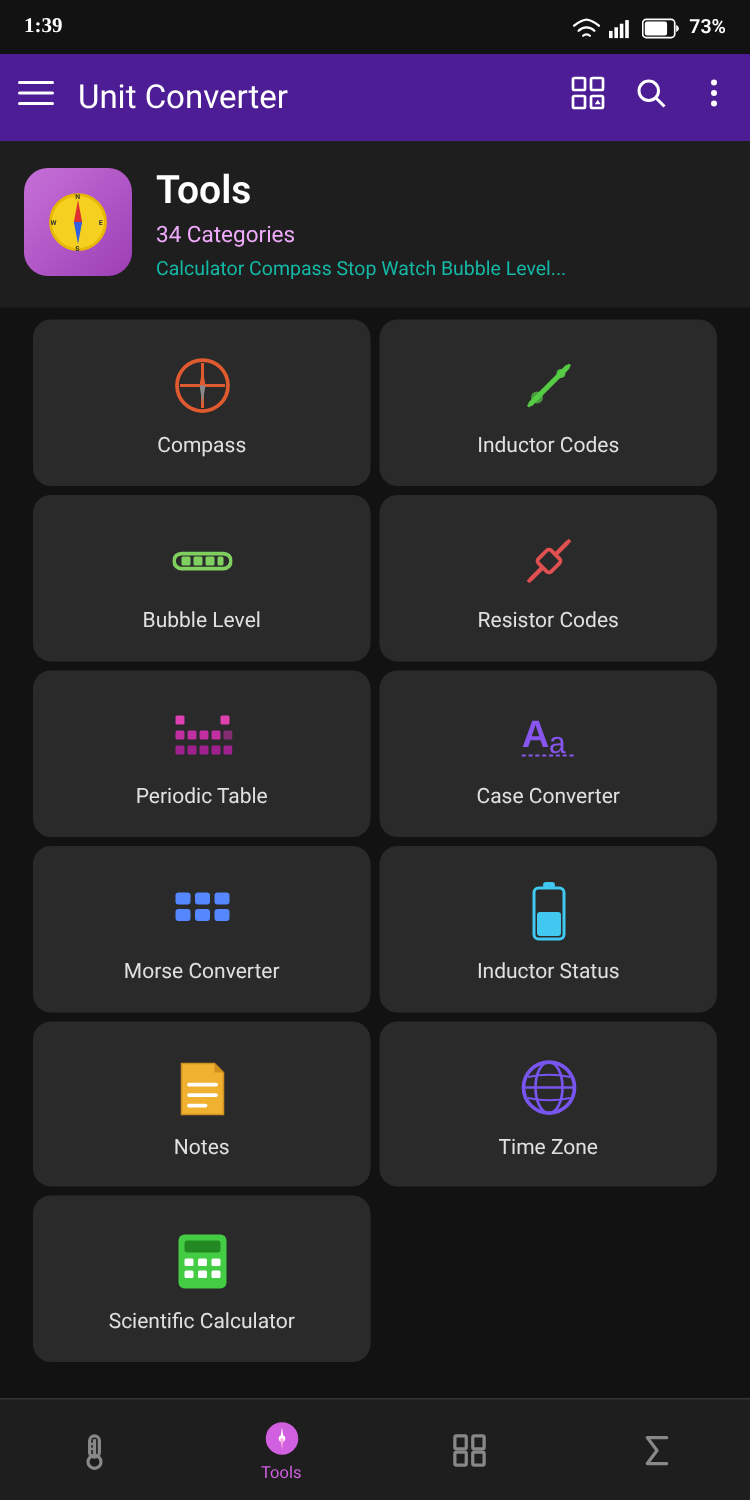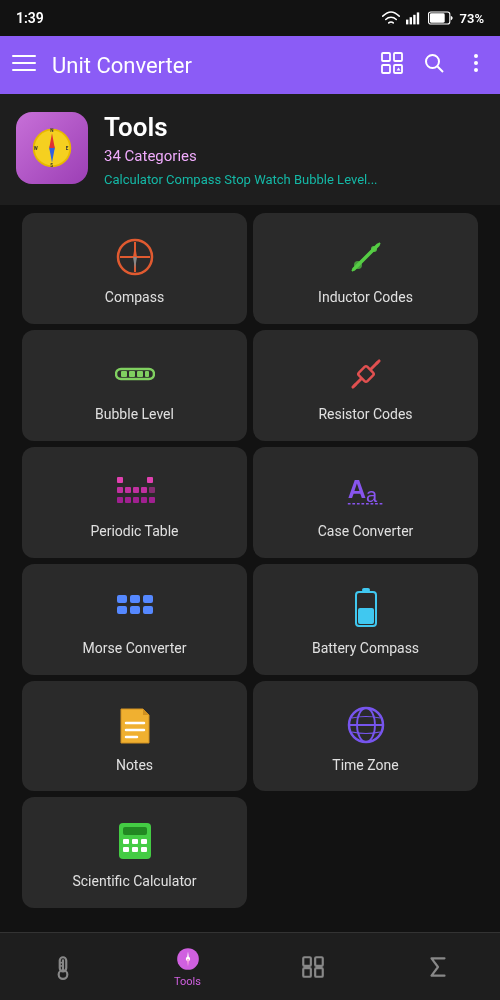--- a/index.html
+++ b/index.html
@@ -18,36 +18,37 @@
       display: flex;
       justify-content: space-between;
       align-items: center;
       padding: 8px 16px;
       height: 36px;
     }
     .status-time {
       font-size: 14px;
       font-weight: 600;
       color: #fff;
+      font-family: Liberation Serif, serif;
     }
     .status-icons {
       display: flex;
-      align-items: center;
+      align-items: flex-end;
       gap: 6px;
       font-size: 13px;
       color: #fff;
     }
 
     
     .app-bar {
       display: flex;
       align-items: center;
       padding: 0 12px;
       height: 58px;
-      background: #8b5cf6;
+      background: #4c1d95;
     }
     .app-bar-menu {
       font-size: 22px;
       color: #fff;
       margin-right: 16px;
       cursor: pointer;
     }
     .app-bar-title {
       flex: 1;
       font-size: 22px;
@@ -368,21 +369,21 @@
 
     <div class="tool-cell">
       <div class="tool-icon">
         <svg viewBox="0 0 24 40" width="24" height="40">
 
           <rect x="8" y="0" width="8" height="4" rx="2" fill="#40c8f0"></rect>
           <rect x="2" y="4" width="20" height="34" rx="3" stroke="#40c8f0" stroke-width="2" fill="none"></rect>
           <rect x="4" y="20" width="16" height="16" rx="2" fill="#40c8f0"></rect>
         </svg>
       </div>
-      <span class="tool-label">Battery Compass</span>
+      <span class="tool-label">Inductor Status</span>
     </div>
 
     <div class="tool-cell">
       <div class="tool-icon">
         <svg viewBox="0 0 36 40" width="36" height="40">
 
           <path d="M4 4 H26 L32 10 V38 H4 Z" fill="#f0b030" stroke="#d09020" stroke-width="1"></path>
           <path d="M26 4 V10 H32" fill="#d09020" stroke="none"></path>
           <line x1="9" y1="18" x2="27" y2="18" stroke="white" stroke-width="2.5" stroke-linecap="round"></line>
           <line x1="9" y1="25" x2="27" y2="25" stroke="white" stroke-width="2.5" stroke-linecap="round"></line>

